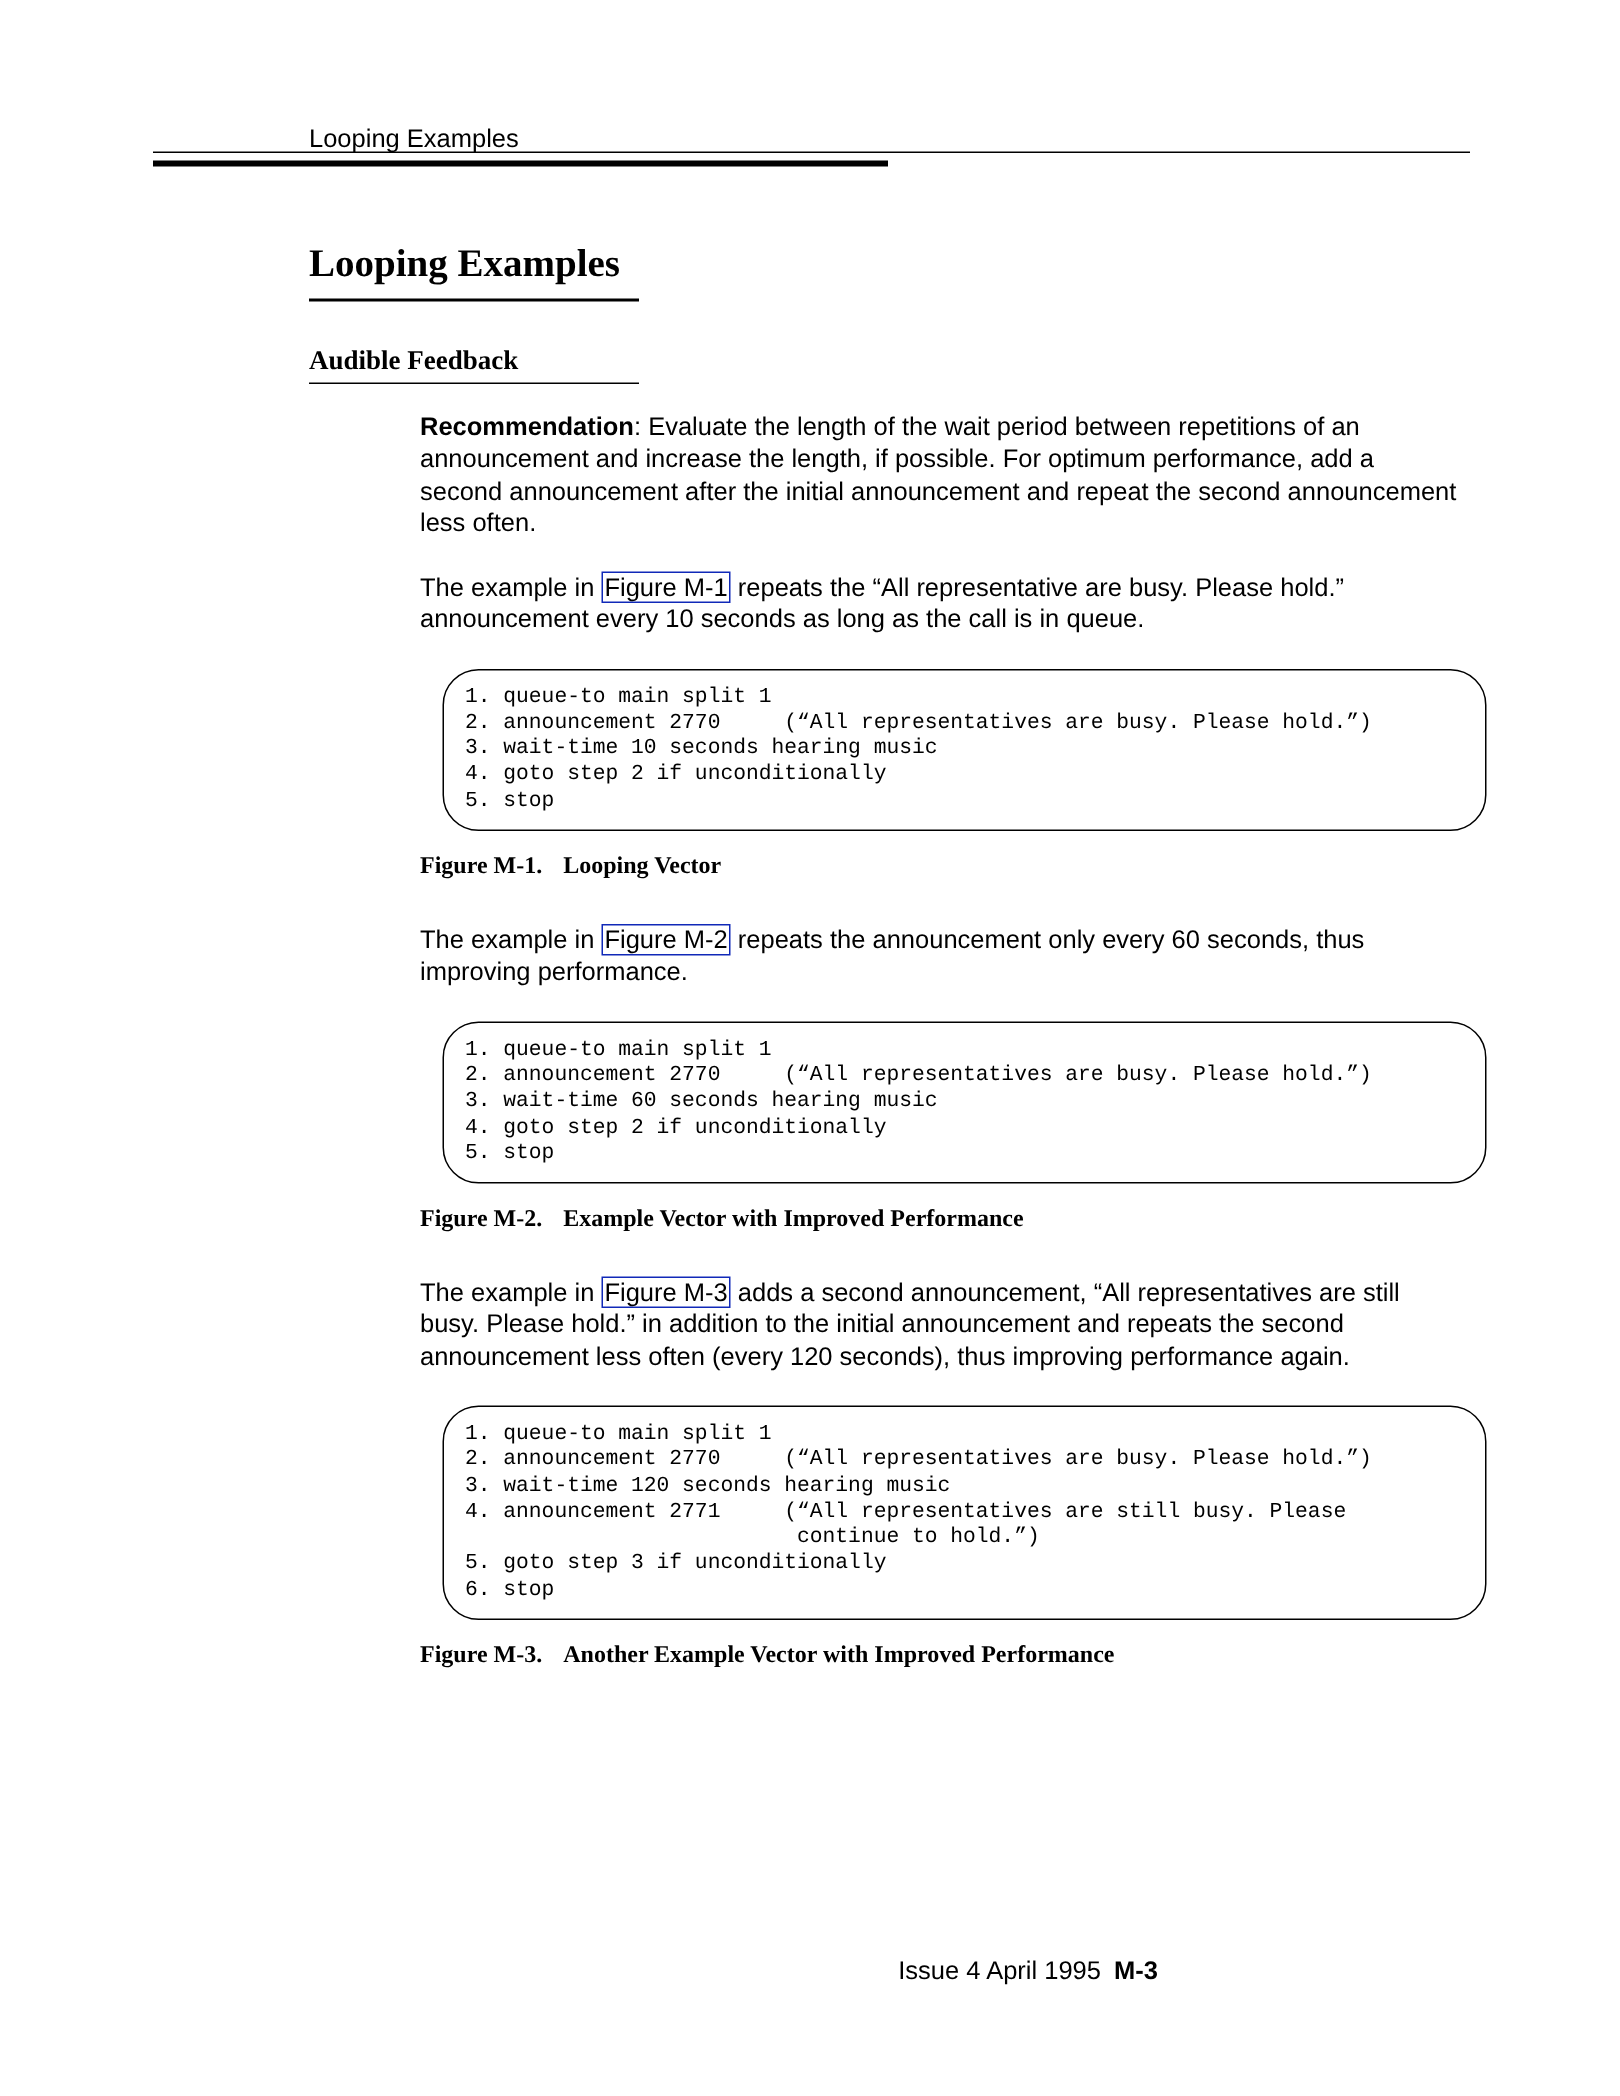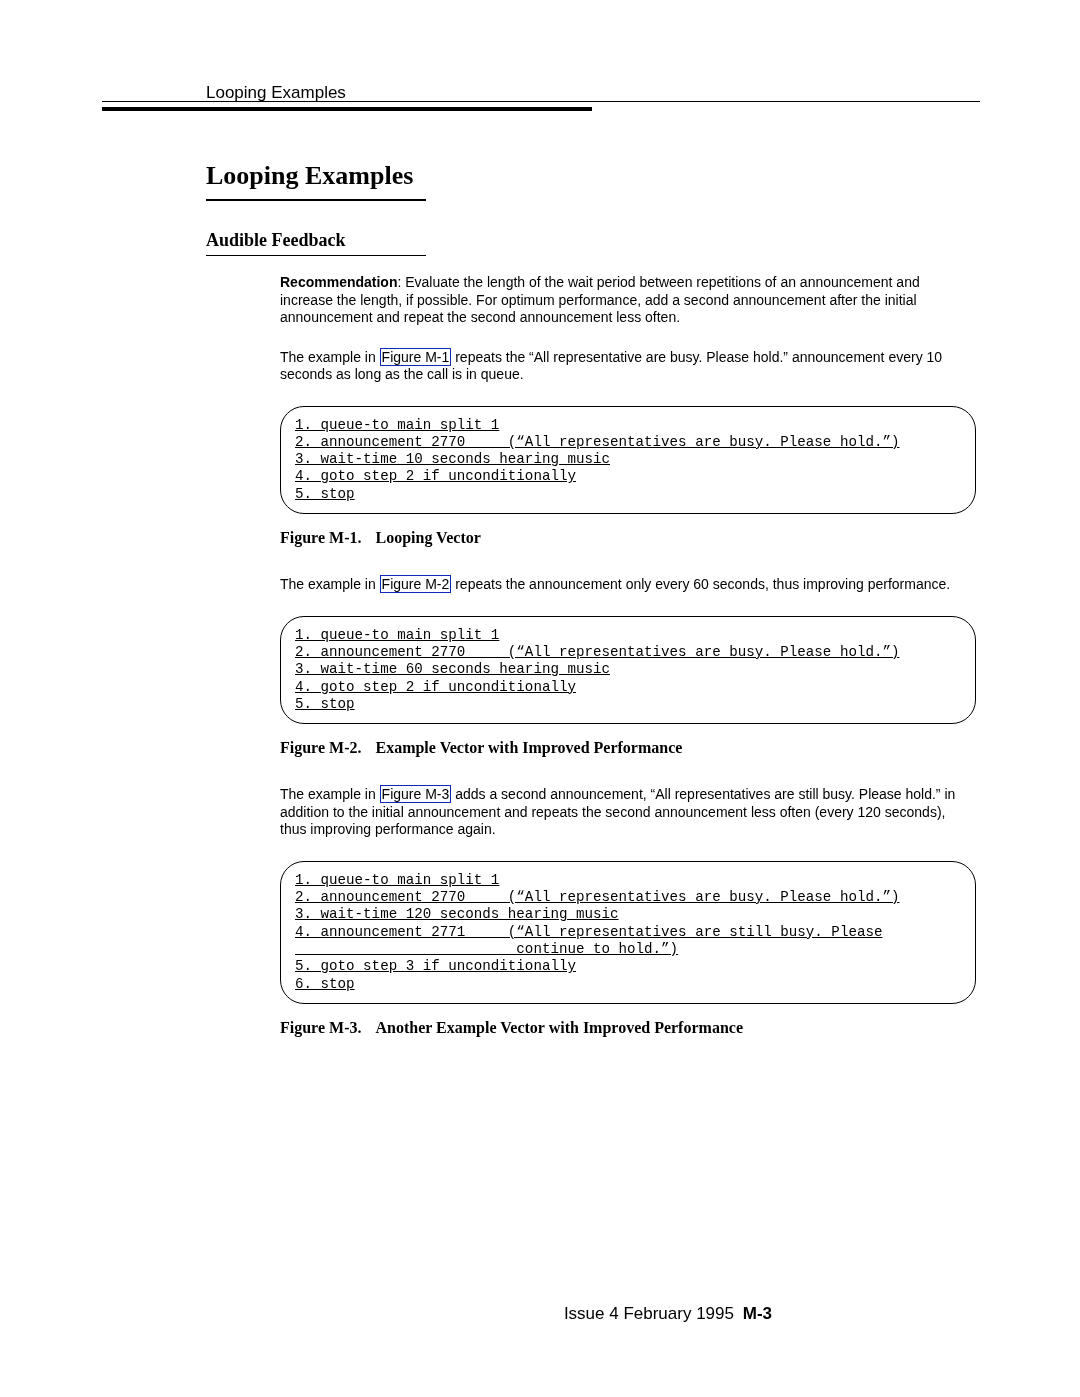--- a/index.html
+++ b/index.html
@@ -64,39 +64,38 @@
     border-top: 1px solid #000;
     width: 220px;
     margin-bottom: 18px;
   }
   .para-block {
     margin-left: 74px;
     width: 694px;
   }
   .para {
     margin: 0 0 22px 0;
-    font-size: 14px;
+    font-size: 17px;
     line-height: 1.25;
   }
   .para b { font-weight: 700; }
   .figref {
     border: 1.5px solid #1029b8;
     padding: 0 1px;
   }
   .codebox {
     border: 1.5px solid #000;
     border-radius: 24px;
     padding: 10px 14px 10px 14px;
     font-family: "Courier New", Courier, monospace;
     font-size: 14.2px;
     line-height: 1.22;
     white-space: pre;
-    margin: 18px 0 14px 0;
+    margin: 18px 0 14px 15px;
     width: 666px;
-    text-decoration: underline;
   }
   .fig-cap {
     font-family: "Book Antiqua", Palatino, "Palatino Linotype", Georgia, serif;
     font-weight: 700;
     font-size: 16px;
     margin: 0 0 28px 0;
   }
   .fig-cap .gap { display:inline-block; width:14px; }
   .footer {
     position: absolute;
@@ -171,17 +170,17 @@
 5. goto step 3 if unconditionally
 6. stop</div>
       <p class="fig-cap">
         <span>Figure M-3.</span><span class="gap"></span><span>Another Example Vector with Improved Performance</span>
       </p>
 
     </div>
   </div>
 
   <div class="footer">
-    <span>Issue  4 February 1995</span>
+    <span>Issue  4 April 1995</span>
     <span class="pn">M-3</span>
   </div>
 
 </div>
 
 </body></html>

